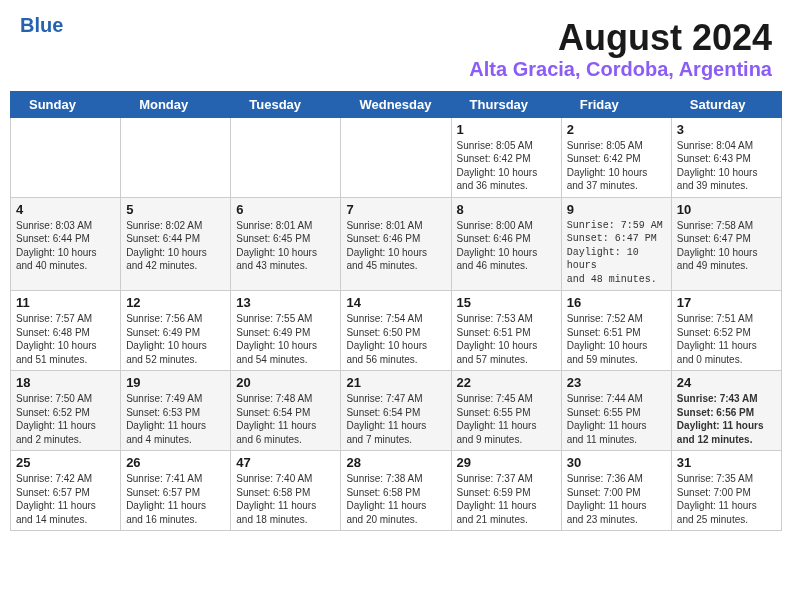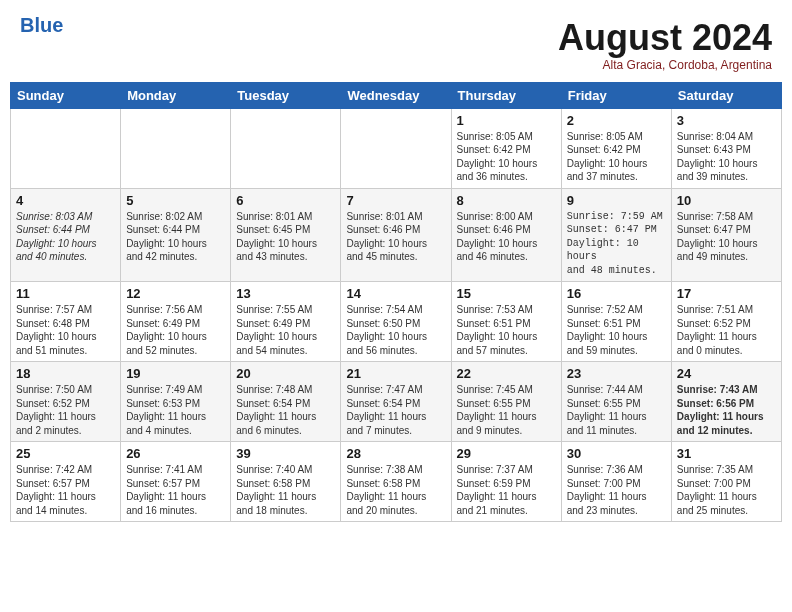--- a/index.html
+++ b/index.html
@@ -37,34 +37,34 @@
     .month-title {
       text-align: right;
     }
     .month-title h1 {
       font-size: 36px;
       font-weight: bold;
       color: #1a1a1a;
       line-height: 1.1;
     }
     .month-title h2 {
-      font-size: 12px;
-      font-weight: normal;
-      color: #7f1d1d;
+      font-size: 20px;
+      font-weight: bold;
+      color: #8b5cf6;
     }
     .calendar {
       width: 100%;
       border-collapse: collapse;
       margin-top: 4px;
     }
     .calendar th {
       background-color: #2563b0;
       color: #fff;
       text-align: left;
-      padding: 5px 6px;
+      padding: 5px 18px;
       font-size: 13px;
       font-weight: bold;
       border: 1px solid #2563b0;
     }
     .calendar td {
       border: 1px solid #ccc;
       vertical-align: top;
       padding: 4px 5px;
       font-size: 10.5px;
       width: 14.28%;
@@ -139,21 +139,21 @@
           <span class="day-number">3</span>
           <div class="day-info" style="white-space: pre-line;">Sunrise: 8:04 AM
 Sunset: 6:43 PM
 Daylight: 10 hours
 and 39 minutes.</div>
         </td>
       </tr>
       <tr>
         <td>
           <span class="day-number">4</span>
-          <div class="day-info" style="white-space: pre-line; font-style: italic;">Sunrise: 8:03 AM
+          <div class="day-info" style="white-space: pre-line;">Sunrise: 8:03 AM
 Sunset: 6:44 PM
 Daylight: 10 hours
 and 40 minutes.</div>
         </td>
         <td>
           <span class="day-number">5</span>
           <div class="day-info" style="white-space: pre-line;">Sunrise: 8:02 AM
 Sunset: 6:44 PM
 Daylight: 10 hours
 and 42 minutes.</div>
@@ -305,21 +305,21 @@
 and 14 minutes.</div>
         </td>
         <td>
           <span class="day-number">26</span>
           <div class="day-info" style="white-space: pre-line;">Sunrise: 7:41 AM
 Sunset: 6:57 PM
 Daylight: 11 hours
 and 16 minutes.</div>
         </td>
         <td>
-          <span class="day-number">39</span>
+          <span class="day-number">47</span>
           <div class="day-info" style="white-space: pre-line;">Sunrise: 7:40 AM
 Sunset: 6:58 PM
 Daylight: 11 hours
 and 18 minutes.</div>
         </td>
         <td>
           <span class="day-number">28</span>
           <div class="day-info" style="white-space: pre-line;">Sunrise: 7:38 AM
 Sunset: 6:58 PM
 Daylight: 11 hours

